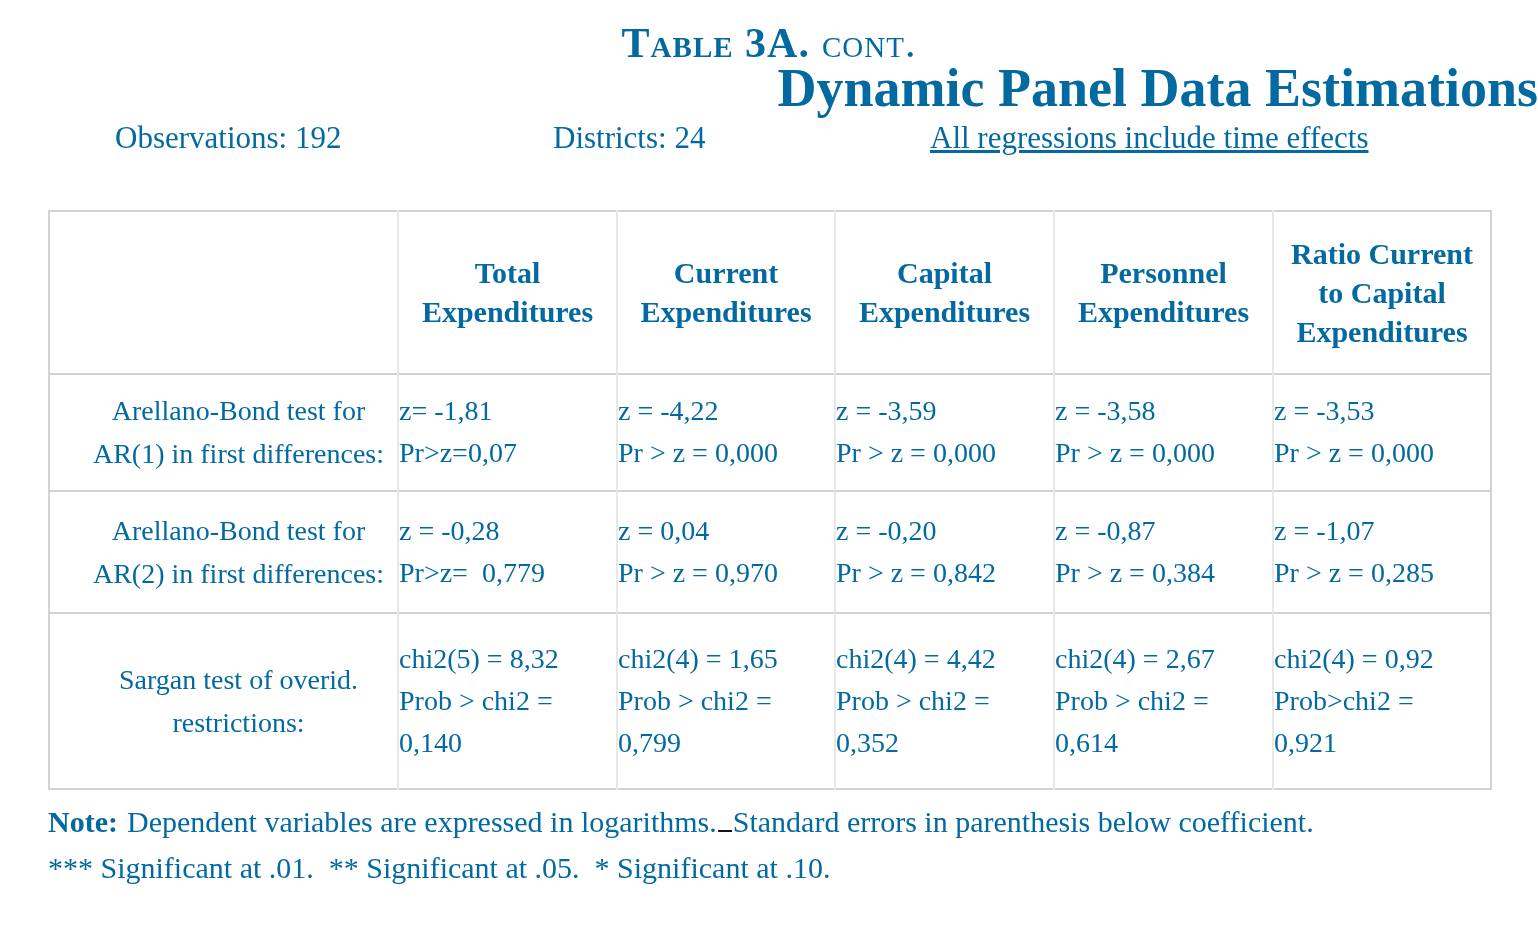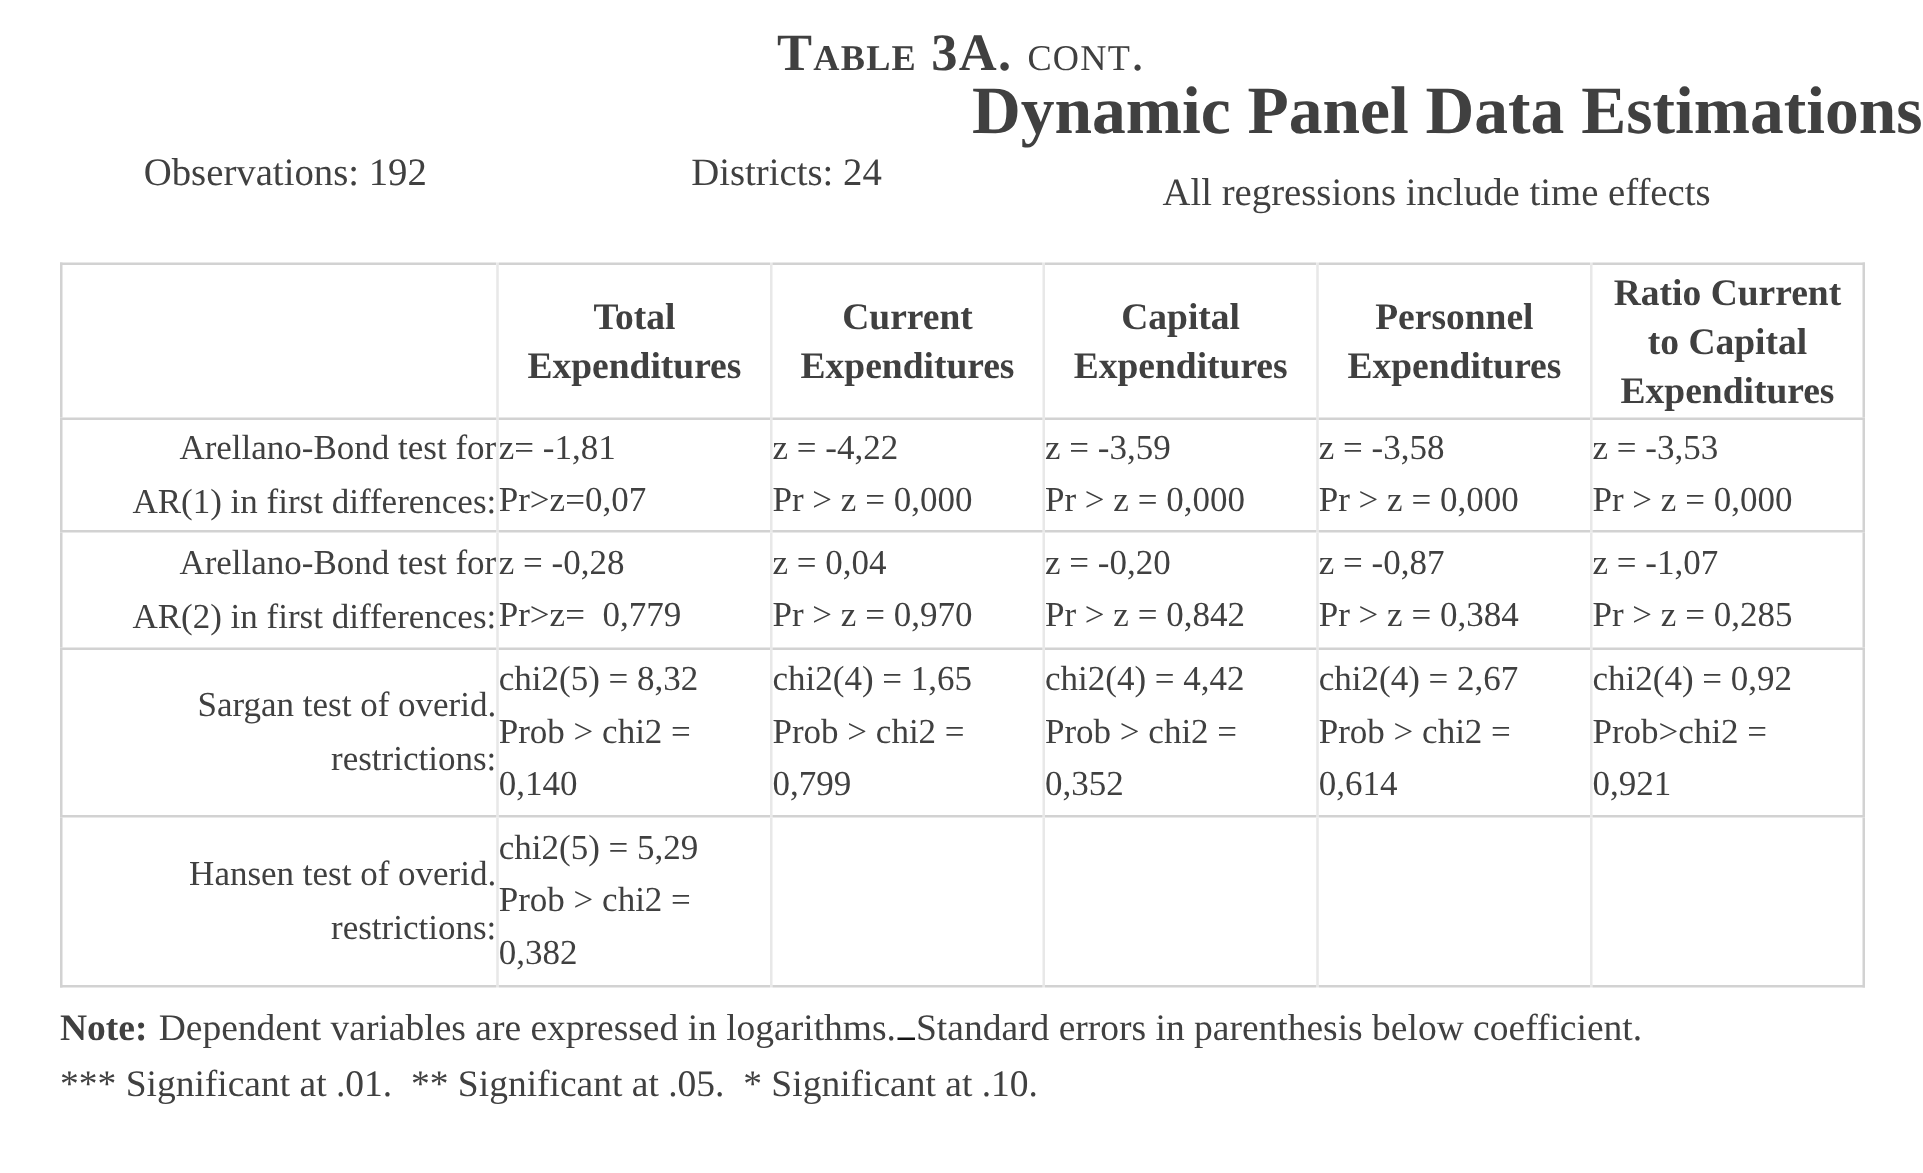--- a/index.html
+++ b/index.html
@@ -1,48 +1,48 @@
 <!DOCTYPE html>
 <html><head>
 <meta charset="utf-8">
 <style>
   html,body{margin:0;padding:0;background:#ffffff;}
   .page{
     position:relative;width:1538px;height:938px;background:#ffffff;
-    font-family:"Liberation Serif","DejaVu Serif",serif;color:#404040;
+    font-family:"Liberation Serif","DejaVu Serif",serif;color:#0369a1;
     overflow:hidden;
   }
   
   .caption{position:absolute;top:20px;left:0;width:100%;text-align:center;
     font-size:42px;line-height:46px;}
   .sc{font-variant:small-caps;}
   .cap-bold{font-weight:bold;letter-spacing:1px;}
   .cap-cont{font-weight:normal;margin-left:12px;letter-spacing:1px;}
   .title{position:absolute;top:64px;left:0;width:100%;text-align:right;
     font-weight:bold;font-size:54px;line-height:48px;}
   
   .meta-row{position:absolute;top:120px;left:0;width:100%;height:40px;font-size:31px;}
   .meta-obs{position:absolute;left:115px;top:0;}
   .meta-dist{position:absolute;left:553px;top:0;}
-  .meta-time{position:absolute;left:930px;top:16px;}
+  .meta-time{position:absolute;left:930px;top:0;text-decoration:underline;}
   .meta-method{position:absolute;top:160px;left:115px;font-size:31px;}
   
   table.results{
     position:absolute;top:210px;left:48px;width:1442px;height:580px;
     border-collapse:collapse;table-layout:fixed;
     border:2px solid #d2d2d2;
   }
   table.results th, table.results td{
     padding:0;vertical-align:middle;border:0;
   }
   table.results th + th, table.results td + td{border-left:2px solid #e8e8e8;}
   table.results tr + tr th, table.results tr + tr td{border-top:2px solid #d2d2d2;}
   .hcell{font-weight:bold;font-size:30px;text-align:center;}
   .hl{line-height:39px;white-space:pre;}
-  .lbl{text-align:right;padding-left:30px !important;font-size:28px;border-radius:32px;}
+  .lbl{text-align:center;padding-left:30px !important;font-size:28px;border-radius:32px;}
   .ll{line-height:43px;white-space:nowrap;}
   .dc{text-align:left;font-size:28px;}
   .cl{line-height:42px;white-space:pre;}
   
   .note1{position:absolute;top:800px;left:48px;font-size:30px;line-height:40px;}
   .note-label{font-weight:bold;margin-right:9px;margin-top:46px;}
   .usp{display:inline-block;width:14px;border-bottom:2px solid #141414;height:30px;
     vertical-align:baseline;margin:0 1px;}
   .note2{position:absolute;top:848px;left:48px;font-size:30px;line-height:40px;white-space:pre;}
 </style>
@@ -177,35 +177,20 @@
         <div class="cl">Prob &gt; chi2 =</div>
         <div class="cl">0,614</div>
       </td>
       <td class="dc">
         <div class="cl">chi2(4) = 0,92</div>
         <div class="cl">Prob&gt;chi2 =</div>
         <div class="cl">0,921</div>
       </td>
     </tr>
 
-    <tr style="height:136px">
-      <td class="lbl">
-        <div class="ll">Hansen test of overid.</div>
-        <div class="ll">restrictions:</div>
-      </td>
-      <td class="dc">
-        <div class="cl">chi2(5) = 5,29</div>
-        <div class="cl">Prob &gt; chi2 =</div>
-        <div class="cl">0,382</div>
-      </td>
-      <td class="dc"></td>
-      <td class="dc"></td>
-      <td class="dc"></td>
-      <td class="dc"></td>
-    </tr>
     </tbody>
   </table>
 
   <div class="note1">
     <span class="note-label">Note:</span><span>Dependent variables are expressed in logarithms.</span><span class="usp"></span><span>Standard errors in parenthesis below coefficient.</span>
   </div>
   <div class="note2">*** Significant at .01.  ** Significant at .05.  * Significant at .10.</div>
 
 </div>
 

